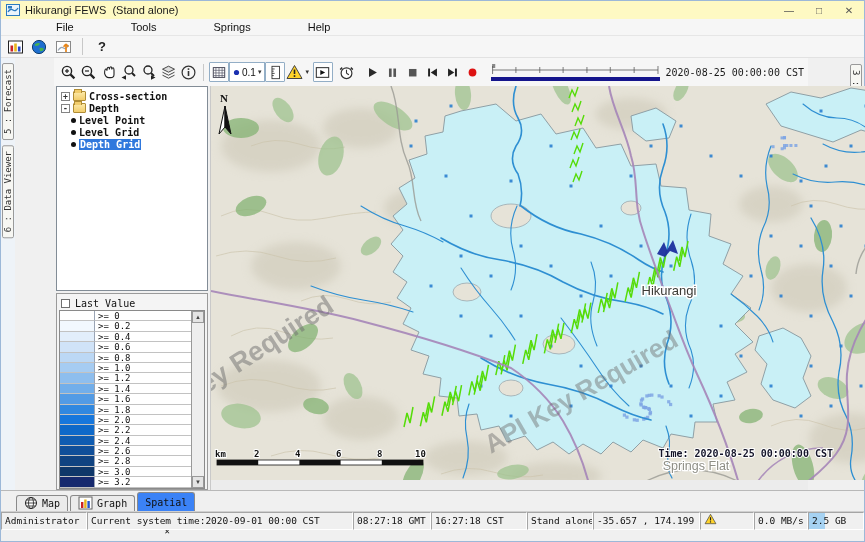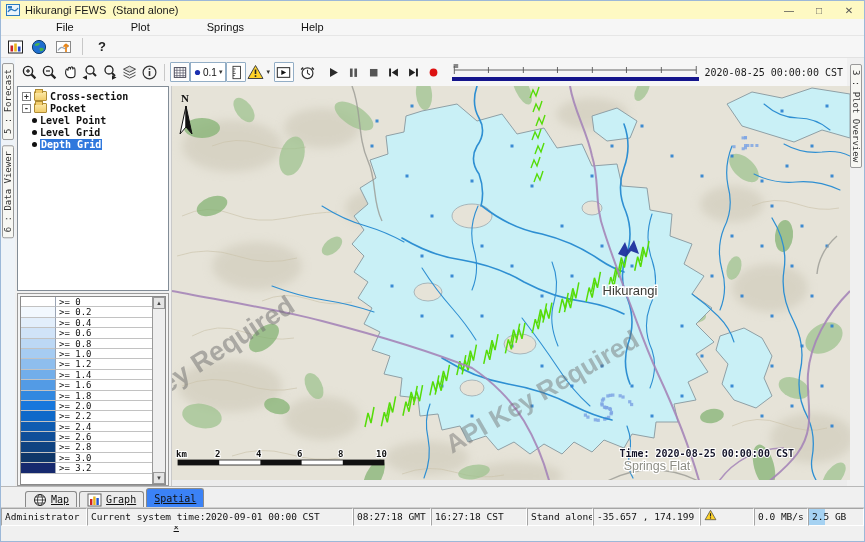--- a/index.html
+++ b/index.html
@@ -26,21 +26,21 @@
   .caret { font-size:7px; color:#333; }
   .help-q { font-weight:bold; font-size:13px; color:#222; padding:0 6px; }
 
   
   .timeline-wrap { flex:1 1 auto; min-width:60px; display:flex; flex-direction:column; justify-content:center; margin:0 6px 0 8px; }
   .timeline-wrap svg { width:100%; height:13px; display:block; }
   .tl-bar { height:4px; background:#15158c; width:100%; margin-top:1px; }
   .tb-date { font:10px "DejaVu Sans Mono", monospace; white-space:nowrap; color:#1a1a1a; flex:0 0 auto; margin-right:2px; }
 
   
-  .main { flex:0 0 428px; display:flex; }
+  .main { flex:0 0 428px; display:flex;gap:39px; }
   .strip-l { width:14px; flex:0 0 14px; display:flex; flex-direction:column; align-items:center; padding-top:5px; gap:5px; background:#eef3f8; }
   .strip-r { width:17px; flex:0 0 17px; display:flex; flex-direction:column; align-items:center; padding-top:6px; background:#f0f0f0; }
   .vtab { writing-mode:vertical-rl; transform:rotate(180deg); border:1px solid #9a9a9a; border-radius:2px; background:#f7f7f3; font:9px "DejaVu Sans Mono", monospace; color:#333; padding:5px 0; }
   .vtab-r { writing-mode:vertical-rl; border:1px solid #9a9a9a; border-radius:2px; background:#f7f7f3; font:9px "DejaVu Sans Mono", monospace; color:#333; padding:5px 0; }
   .center-col { flex:1 1 auto; display:flex; flex-direction:column; min-width:0; }
   .content-row { flex:1 1 auto; display:flex; min-height:0; }
 
   
   .left-panel { width:156px; flex:0 0 156px; display:flex; flex-direction:column; padding:0 2px; }
   .tree { height:205px; flex:0 0 205px; background:#fff; border:1px solid #828c96; overflow:hidden; font:bold 10px "DejaVu Sans Mono", monospace; padding-top:3px; }
@@ -63,21 +63,21 @@
   .lg-swatch { width:34px; flex:0 0 34px; border-bottom:1px solid #c2c2c2; }
   .lg-label { flex:1; border-left:1px solid #9aa4b4; border-bottom:1px solid #c2c2c2; font:9px/10px "DejaVu Sans Mono", monospace; padding-left:3px; white-space:nowrap; }
   .lg-scroll { width:13px; flex:0 0 13px; background:#eee; border-left:1px solid #999; display:flex; flex-direction:column; justify-content:space-between; }
   .sc-btn { height:12px; border:1px solid #999; background:#e4e4e4; font:6px/10px "Liberation Sans", sans-serif; text-align:center; color:#444; }
 
   
   .map-wrap { flex:1 1 auto; min-width:0; background:#ececec; border-left:1px solid #c9c9c9; position:relative; }
   .map-wrap svg { display:block; }
 
   
-  .btabs { flex:0 0 21px; display:flex; align-items:flex-end; padding-left:24px; background:#f0f0f0; border-top:1px solid #b8b8b8; gap:2px;text-decoration:underline; }
+  .btabs { flex:0 0 21px; display:flex; align-items:flex-end; padding-left:15px; background:#f0f0f0; border-top:1px solid #b8b8b8; gap:2px; }
   .btab { display:flex; align-items:center; gap:4px; border:1px solid #8a8a8a; border-bottom:none; border-radius:3px 3px 0 0; padding:0 7px; background:#ebebeb; height:16px; font:10px "DejaVu Sans Mono", monospace; }
   .btab.active { background:#3b82f6; height:19px;flex-direction:column; }
   .tab-ctl { font-size:9px; color:#222; font-weight:bold; margin-left:2px; }
   .logsrow { flex:0 0 18px; display:flex; align-items:center; padding-left:14px; background:#f0f0f0; }
   .logs-tab { border:1px solid #8a8a8a; border-radius:2px; background:#f8f8f8; font:10px "DejaVu Sans Mono", monospace; padding:0 6px; height:14px; line-height:13px; }
   .statusbar { flex:0 0 18px; display:flex; background:#f0f0f0; border-top:1px solid #d0d0d0; }
   .sb-cell { border:1px solid; border-color:#a5a5a5 #ffffff #ffffff #a5a5a5; font:9.5px/15px "DejaVu Sans Mono", monospace; padding:0 3px; white-space:nowrap; overflow:hidden; flex:0 0 auto; }
   .sb-mem { position:relative; flex:1 1 auto; }
   .sb-memfill { position:absolute; left:0; top:0; bottom:0; width:30%; background:#a6d2f2; }
   .sb-memtxt { position:relative; }
@@ -96,21 +96,21 @@
     <span class="title-text">Hikurangi FEWS  (Stand alone)</span>
     <div class="win-btns">
       <span class="win-btn">—</span>
       <span class="win-btn">□</span>
       <span class="win-btn">✕</span>
     </div>
   </div>
 
   <div class="menubar">
     <span class="menu-item">File</span>
-    <span class="menu-item">Plot</span>
+    <span class="menu-item">Tools</span>
     <span class="menu-item">Springs</span>
     <span class="menu-item">Help</span>
   </div>
 
   <div class="toolbar1">
     <span class="tbtn">
         <svg width="17" height="16" viewBox="0 0 17 16">
           <rect x="1.5" y="2" width="14" height="12" fill="#fff" stroke="#222"></rect>
           <rect x="3.5" y="6.5" width="2.6" height="6" fill="#cc2424"></rect>
           <rect x="7.2" y="4.5" width="2.6" height="8" fill="#e8b71e"></rect>
@@ -290,37 +290,41 @@
         <div class="left-panel">
           <div class="tree">
             <div class="trow lvl0">
               <span class="exp">+</span>
               <span class="folder"></span>
               <span class="tlabel">Cross-section</span>
             </div>
             <div class="trow lvl0">
               <span class="exp">-</span>
               <span class="folder"></span>
-              <span class="tlabel">Pocket</span>
+              <span class="tlabel">Depth</span>
             </div>
             <div class="trow lvl1">
               <span class="bullet"></span>
               <span class="tlabel">Level Point</span>
             </div>
             <div class="trow lvl1">
               <span class="bullet"></span>
               <span class="tlabel">Level Grid</span>
             </div>
             <div class="trow lvl1">
               <span class="bullet"></span>
               <span class="tlabel sel">Depth Grid</span>
             </div>
           </div>
 
           <div class="legend">
+            <div class="lg-header">
+              <span class="lg-check"></span>
+              <span>Last Value</span>
+            </div>
             <div class="lg-list">
               <div class="lg-rows">
                   <div class="lg-row">
                   <span class="lg-swatch" style="background: rgb(255, 255, 255);"></span>
                   <span class="lg-label">&gt;= 0</span>
                 </div>
                   <div class="lg-row">
                   <span class="lg-swatch" style="background: rgb(242, 248, 254);"></span>
                   <span class="lg-label">&gt;= 0.2</span>
                 </div>

